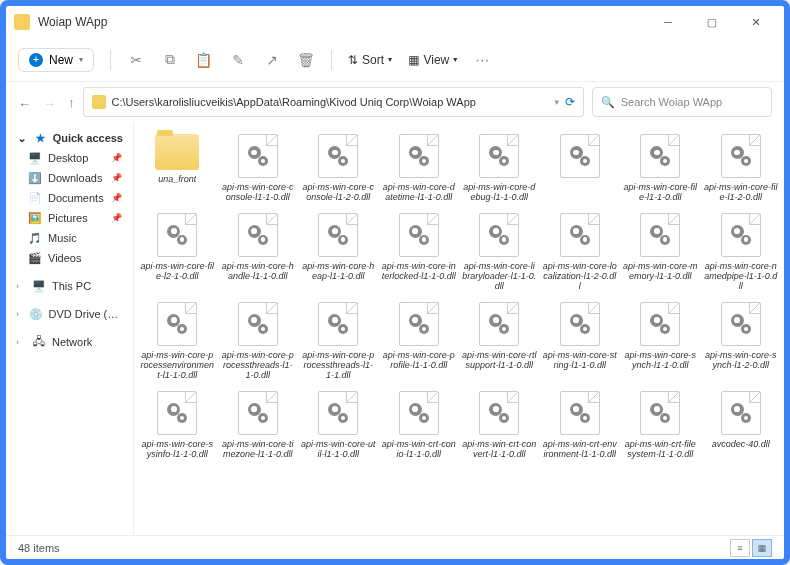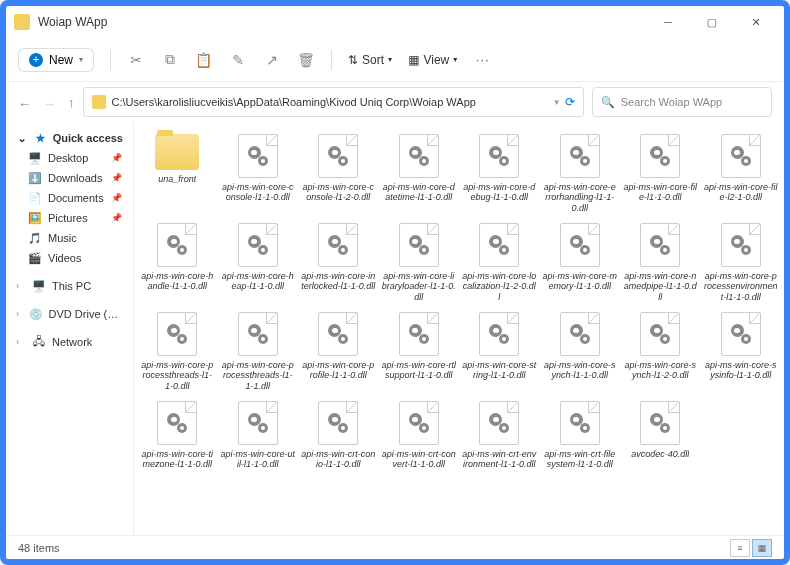--- a/index.html
+++ b/index.html
@@ -206,30 +206,38 @@
             </div>
             <div class="file-name">api-ms-win-core-debug-l1-1-0.dll</div>
           </div>
           <div class="file">
             <div class="dll-ico">
               <div class="gears">
                 <div class="gear g1"></div>
                 <div class="gear g2"></div>
               </div>
             </div>
-            <div class="file-name">api-ms-win-core-errorhandling-l1-1-0.dll</div>
           </div>
           <div class="file">
             <div class="dll-ico">
               <div class="gears">
                 <div class="gear g1"></div>
                 <div class="gear g2"></div>
               </div>
             </div>
             <div class="file-name">api-ms-win-core-file-l1-1-0.dll</div>
+          </div>
+          <div class="file">
+            <div class="dll-ico">
+              <div class="gears">
+                <div class="gear g1"></div>
+                <div class="gear g2"></div>
+              </div>
+            </div>
+            <div class="file-name">api-ms-win-core-file-l1-2-0.dll</div>
           </div>
           <div class="file">
             <div class="dll-ico">
               <div class="gears">
                 <div class="gear g1"></div>
                 <div class="gear g2"></div>
               </div>
             </div>
             <div class="file-name">api-ms-win-core-file-l2-1-0.dll</div>
           </div>

